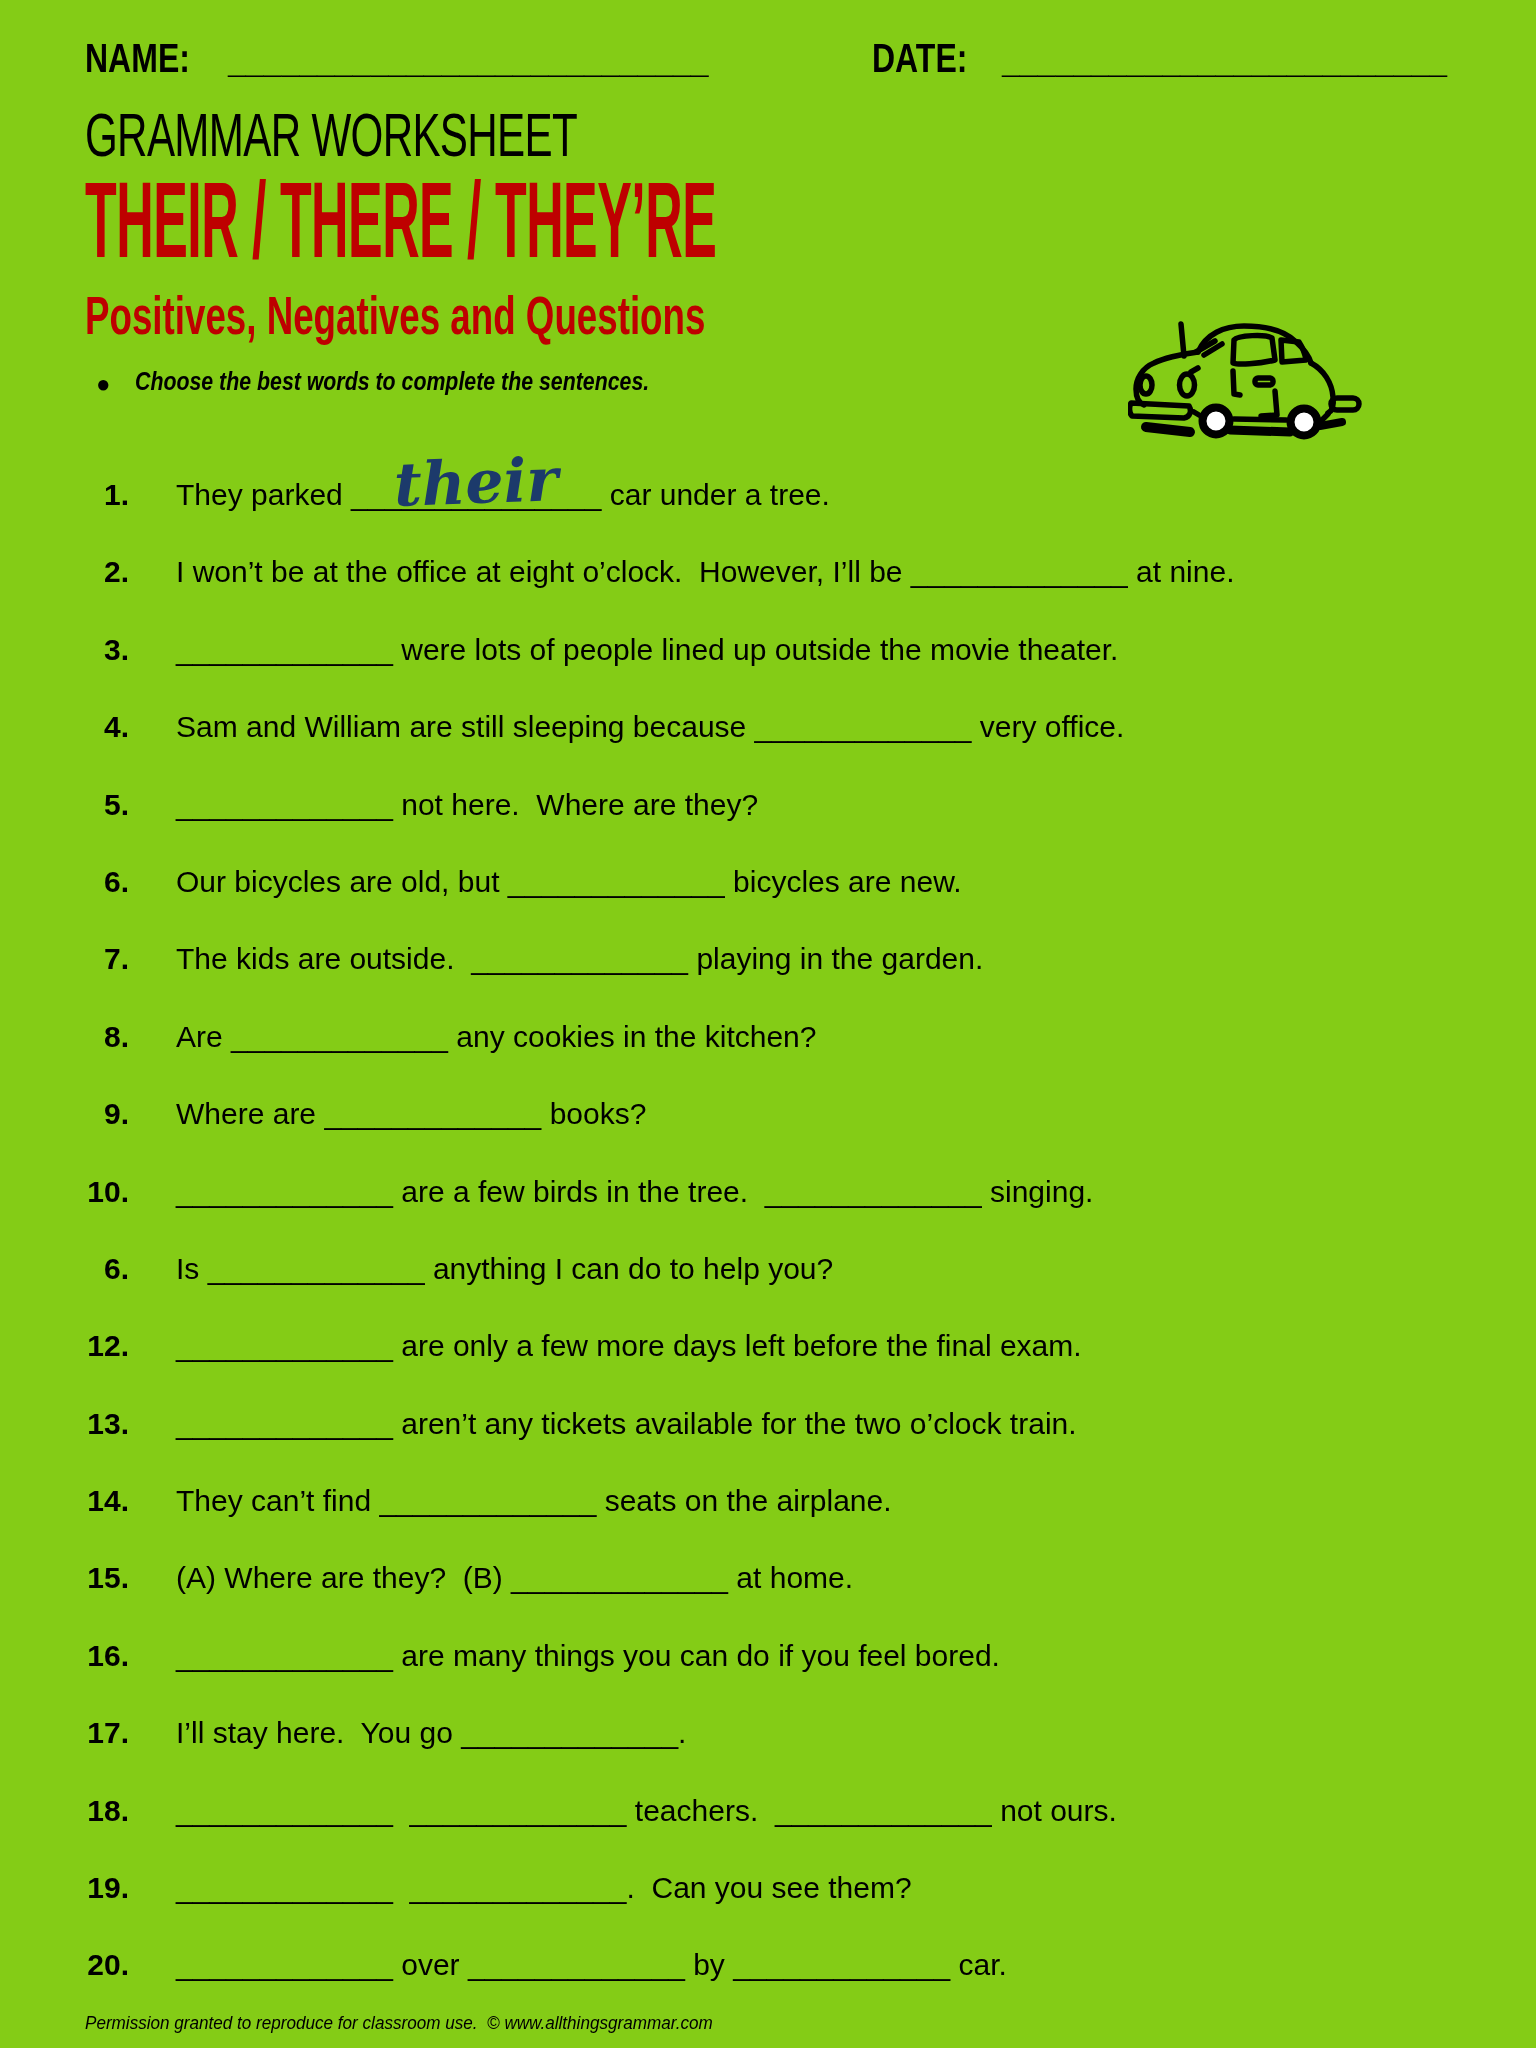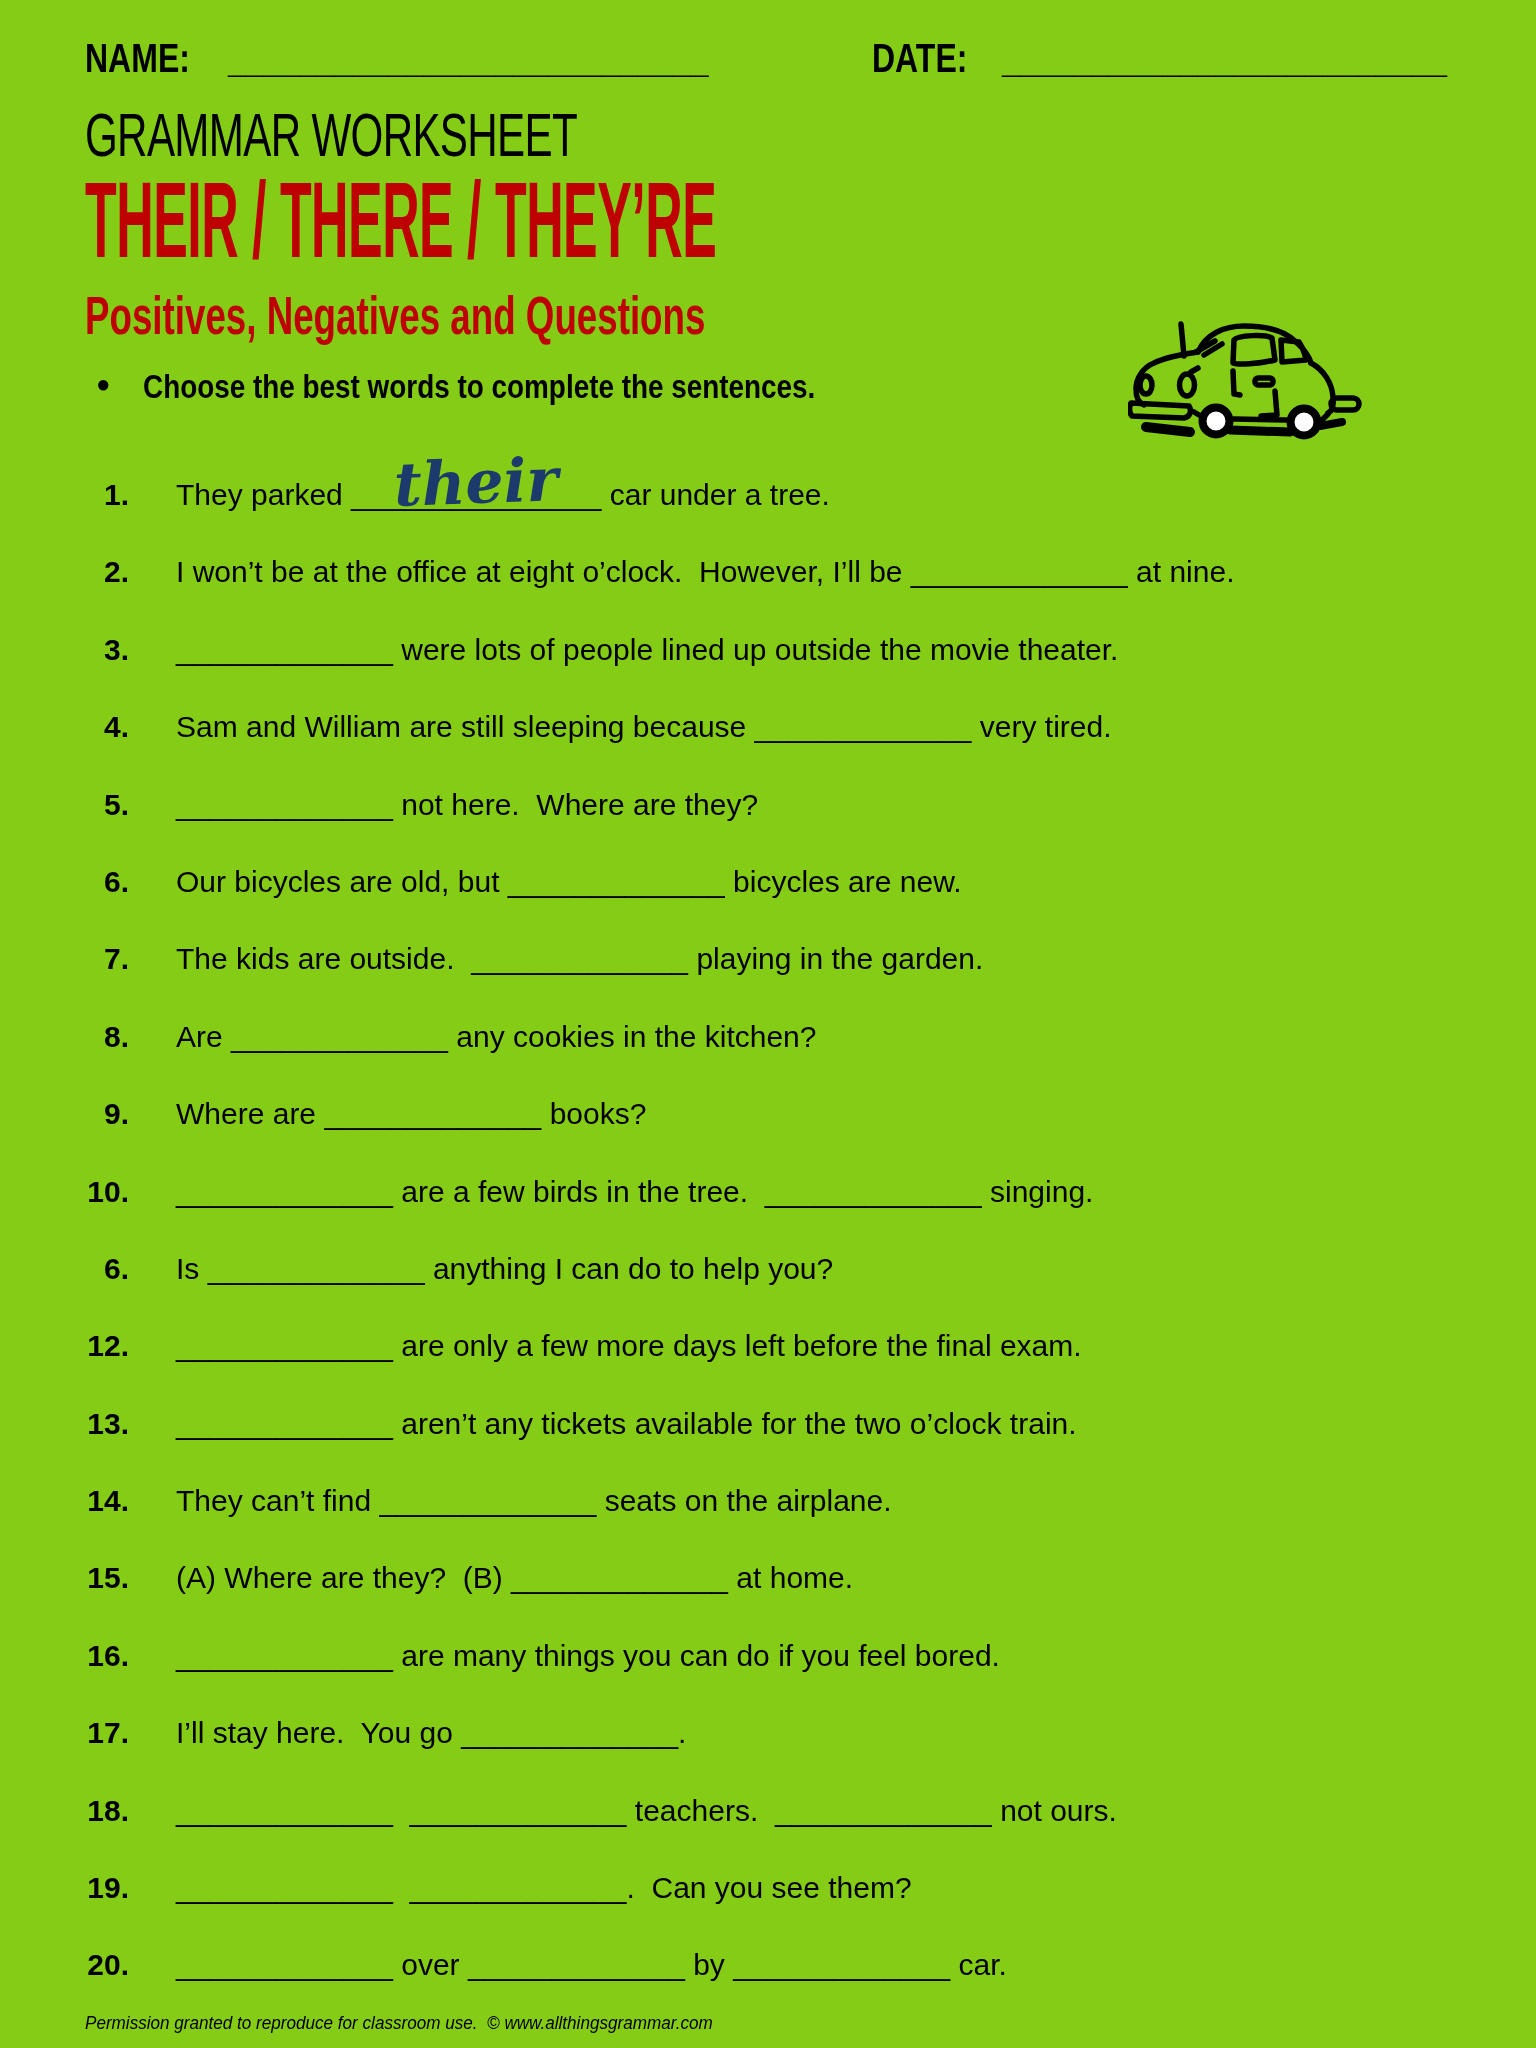--- a/index.html
+++ b/index.html
@@ -19,21 +19,21 @@
   
   #kicker{left:85px;top:104px;font-size:62px;font-weight:400;line-height:1;}
   #kicker .sqz{transform:scaleX(0.68);letter-spacing:-1px;}
   #title{left:85px;top:166px;font-size:108px;font-weight:700;line-height:1;color:var(--accent,#BE0000);}
   #title .sqz{transform:scaleX(0.48);letter-spacing:-1px;}
   #subtitle{left:85px;top:288px;font-size:54px;font-weight:700;line-height:1;color:var(--accent,#BE0000);}
   #subtitle .sqz{transform:scaleX(0.68);}
 
   
   #bullet{left:96px;top:372px;font-size:24px;line-height:1;}
-  #instruction{left:143px;top:366px;font-size:34px;font-weight:700;line-height:1.2;}
+  #instruction{left:135px;top:366px;font-size:26px;font-weight:700;font-style:italic;line-height:1.2;}
   #instruction .sqz{transform:scaleX(0.82);}
 
   
   #car{left:1128px;top:318px;width:300px;height:180px;}
 
   
   #questions{left:85px;top:478px;width:1400px;}
   .qrow{display:flex;align-items:baseline;height:77.4px;font-size:30px;line-height:34px;white-space:pre;}
   .qnum{display:inline-block;width:44px;text-align:right;font-weight:700;margin-right:13px;flex:none;}
   .qbody{white-space:pre;margin-left:34px;}
@@ -100,21 +100,21 @@
       <path d="M18 109 L62 114" stroke-width="10"></path>
       <path d="M102 112 L162 114" stroke-width="9"></path>
       <path d="M192 108 L214 104" stroke-width="8"></path>
     </g>
   </svg>
 
   <div class="abs" id="questions">
       <div class="qrow"><span class="qnum">1.</span><span class="qbody"><span class="qtext">They parked </span><span class="blank">_______________<span class="answer">their</span></span><span class="qtext"> car under a tree.</span></span></div>
       <div class="qrow"><span class="qnum">2.</span><span class="qbody"><span class="qtext">I won’t be at the office at eight o’clock.  However, I’ll be </span><span class="blank">_____________</span><span class="qtext"> at nine.</span></span></div>
       <div class="qrow"><span class="qnum">3.</span><span class="qbody"><span class="blank">_____________</span><span class="qtext"> were lots of people lined up outside the movie theater.</span></span></div>
-      <div class="qrow"><span class="qnum">4.</span><span class="qbody"><span class="qtext">Sam and William are still sleeping because </span><span class="blank">_____________</span><span class="qtext"> very tired.</span></span></div>
+      <div class="qrow"><span class="qnum">4.</span><span class="qbody"><span class="qtext">Sam and William are still sleeping because </span><span class="blank">_____________</span><span class="qtext"> very office.</span></span></div>
       <div class="qrow"><span class="qnum">5.</span><span class="qbody"><span class="blank">_____________</span><span class="qtext"> not here.  Where are they?</span></span></div>
       <div class="qrow"><span class="qnum">6.</span><span class="qbody"><span class="qtext">Our bicycles are old, but </span><span class="blank">_____________</span><span class="qtext"> bicycles are new.</span></span></div>
       <div class="qrow"><span class="qnum">7.</span><span class="qbody"><span class="qtext">The kids are outside.  </span><span class="blank">_____________</span><span class="qtext"> playing in the garden.</span></span></div>
       <div class="qrow"><span class="qnum">8.</span><span class="qbody"><span class="qtext">Are </span><span class="blank">_____________</span><span class="qtext"> any cookies in the kitchen?</span></span></div>
       <div class="qrow"><span class="qnum">9.</span><span class="qbody"><span class="qtext">Where are </span><span class="blank">_____________</span><span class="qtext"> books?</span></span></div>
       <div class="qrow"><span class="qnum">10.</span><span class="qbody"><span class="blank">_____________</span><span class="qtext"> are a few birds in the tree.  </span><span class="blank">_____________</span><span class="qtext"> singing.</span></span></div>
       <div class="qrow"><span class="qnum">6.</span><span class="qbody"><span class="qtext">Is </span><span class="blank">_____________</span><span class="qtext"> anything I can do to help you?</span></span></div>
       <div class="qrow"><span class="qnum">12.</span><span class="qbody"><span class="blank">_____________</span><span class="qtext"> are only a few more days left before the final exam.</span></span></div>
       <div class="qrow"><span class="qnum">13.</span><span class="qbody"><span class="blank">_____________</span><span class="qtext"> aren’t any tickets available for the two o’clock train.</span></span></div>
       <div class="qrow"><span class="qnum">14.</span><span class="qbody"><span class="qtext">They can’t find </span><span class="blank">_____________</span><span class="qtext"> seats on the airplane.</span></span></div>

